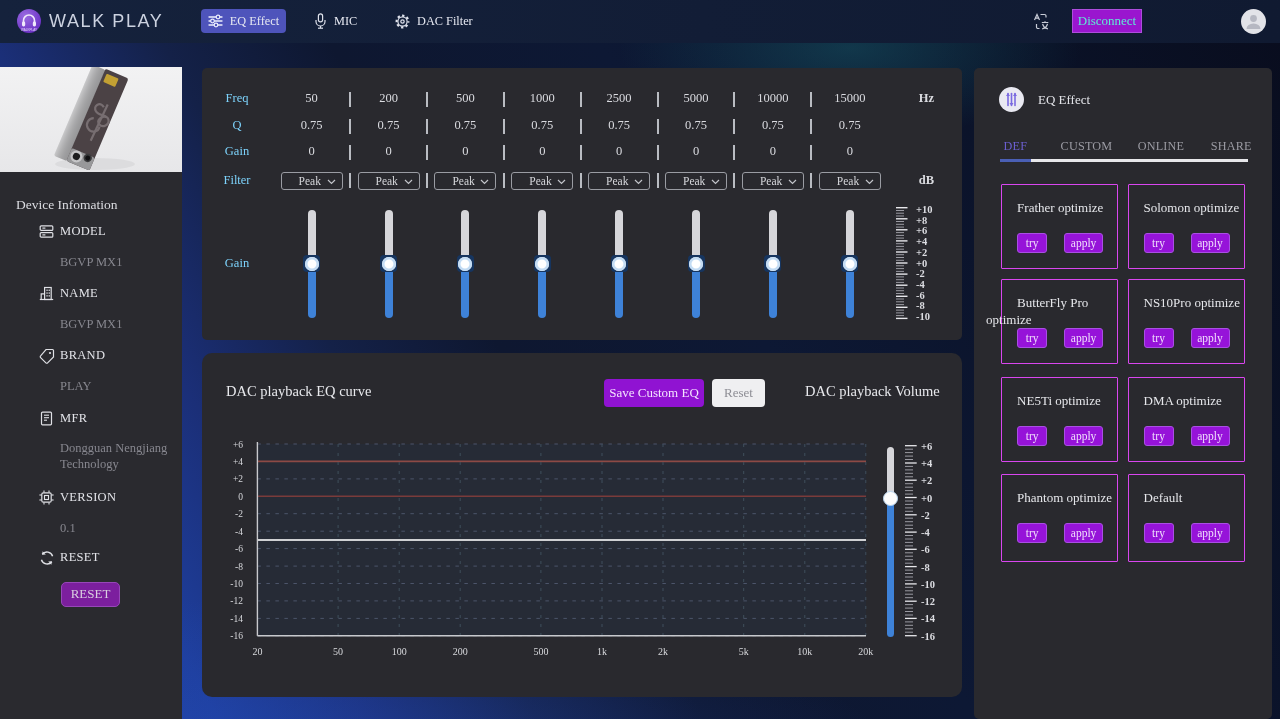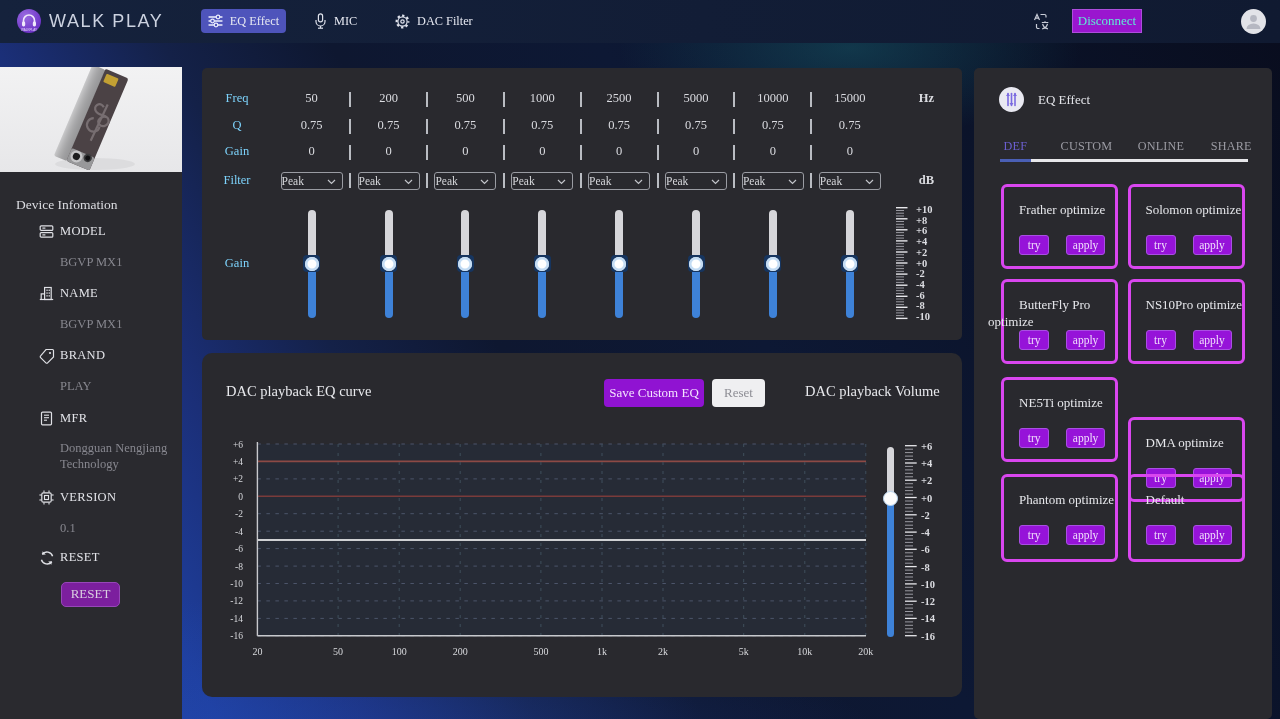--- a/index.html
+++ b/index.html
@@ -43,21 +43,21 @@
 #btn-reset { position:absolute; left:61px; top:410px; width:59px; height:25px;
   background:#7c1f9e; border:1px solid #9747b8; border-radius:5px; color:#d9cfe0;
   font-size:13px; text-align:center; line-height:22px; }
 
 #eqpanel { position:absolute; left:202px; top:68px; width:760px; height:272px;
   background:#29292e; border-radius:5px; color:#d3d4d9; }
 .eql { position:absolute; left:0; width:70px; text-align:center; font-size:12.5px; color:#7dd3fc; }
 .eqv { position:absolute; width:77px; text-align:center; font-size:12.5px; color:#dadbe0; }
 .sep { position:absolute; width:2px; height:15px; background:#b9bcc2; }
 .sel { position:absolute; width:62px; height:18px; border:1px solid #9a9ca3; border-radius:3px;
-  font-size:11.5px; color:#d6d7db; padding-left:0; line-height:16px; }
+  font-size:11.5px; color:#d6d7db; padding-left:17px; line-height:16px; }
 .sel svg { position:absolute; right:6px; top:6px; }
 .track { position:absolute; width:8px; border-radius:4px; }
 .thumb { position:absolute; width:17px; height:17px; border-radius:4px;
   background:#16355f; }
 .thumb::after { content:''; position:absolute; left:1.5px; top:1.5px; width:14px; height:14px;
   border-radius:50%; background:#fff; box-shadow:inset 0 0 0 2.5px #c3dcf4; }
 .vthumb { position:absolute; width:15px; height:15px; border-radius:50%;
   background:#fdfdfd; border:1.5px solid #b9d4ee; }
 
 #dacpanel { position:absolute; left:202px; top:353px; width:760px; height:344px;
@@ -73,21 +73,21 @@
 
 #rightpanel { position:absolute; left:974px; top:68px; width:298px; height:651px;
   background:#29292e; border-radius:5px; color:#d8d9de; }
 #rp-circle { position:absolute; left:25px; top:19px; width:25px; height:25px; border-radius:50%;
   background:#e9e9f2; }
 #rp-title { position:absolute; left:64px; top:24px; font-size:13px; color:#e3e4e9; }
 .tab { position:absolute; top:71px; font-size:12.2px; color:#9b9ba3; letter-spacing:0.2px; }
 #tab-def { color:#6b5fd0; }
 #tab-line { position:absolute; left:26px; top:91px; width:248px; height:2.5px; background:#e7e7ea; }
 #tab-line-b { position:absolute; left:0; top:0; width:31px; height:2.5px; background:#4a5fb5; }
-.card { position:absolute; width:117px; height:85px; border:3px solid #d946ef; border-radius:6px; }
+.card { position:absolute; width:117px; height:85px; border:1px solid #d946ef; border-radius:1px; }
 .card .ct { position:absolute; left:-16px; top:14px; width:142px; text-indent:31px;
   font-size:13px; color:#e6e7eb; line-height:17px; }
 .cbtn { position:absolute; top:48px; height:20px; background:#9613d9; border:1px solid #a94fe3;
   border-radius:3px; color:#f0ddfc; font-size:11.5px; text-align:center; line-height:18px; }
 .cbtn.try { left:15px; width:30px; }
 .cbtn.apply { left:62px; width:39px; }
 </style>
 </head>
 <body>
 <div id="page">
@@ -576,21 +576,21 @@
     <div class="card" style="left:153.5px; top:211px; height:85px;">
       <div class="ct">NS10Pro optimize</div>
       <div class="cbtn try">try</div>
       <div class="cbtn apply">apply</div>
     </div>
     <div class="card" style="left:27.1px; top:309px; height:85px;">
       <div class="ct">NE5Ti optimize</div>
       <div class="cbtn try">try</div>
       <div class="cbtn apply">apply</div>
     </div>
-    <div class="card" style="left:153.5px; top:309px; height:85px;margin-top:40px;">
+    <div class="card" style="left:153.5px; top:309px; height:85px;">
       <div class="ct">DMA optimize</div>
       <div class="cbtn try">try</div>
       <div class="cbtn apply">apply</div>
     </div>
     <div class="card" style="left:27.1px; top:406px; height:88px;">
       <div class="ct">Phantom optimize</div>
       <div class="cbtn try">try</div>
       <div class="cbtn apply">apply</div>
     </div>
     <div class="card" style="left:153.5px; top:406px; height:88px;">

